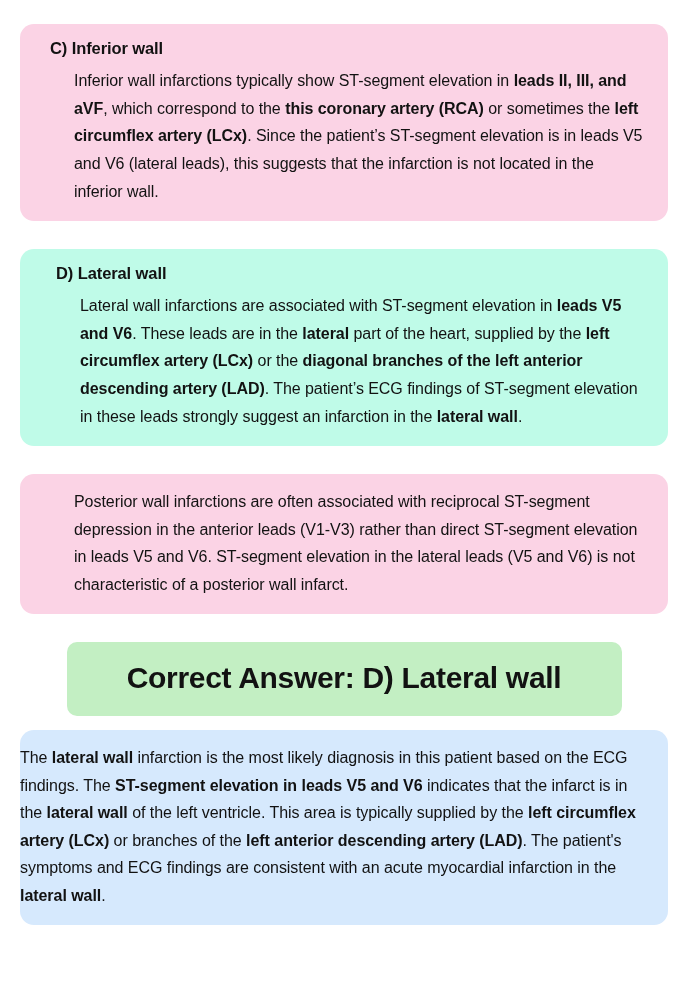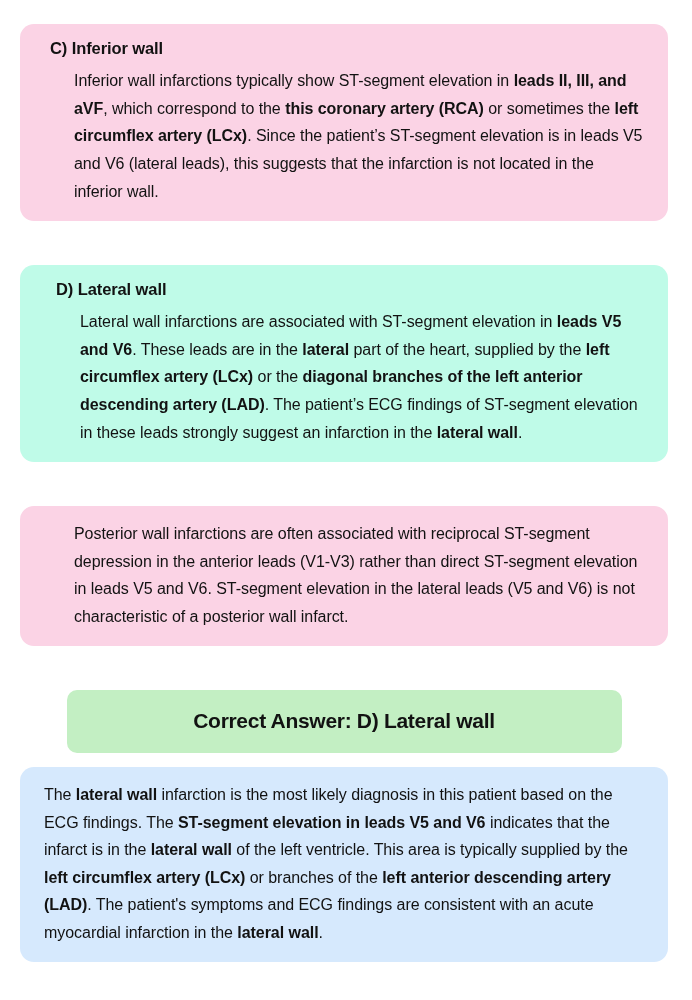--- a/index.html
+++ b/index.html
@@ -20,21 +20,21 @@
     height: 1000px;
     box-sizing: border-box;
     padding: 24px 24px 0 20px;
   }
 
   
   .card {
     border-radius: 14px;
     box-sizing: border-box;
     padding: 14px 22px 16px 10px;
-    margin-bottom: 44px;
+    margin-bottom: 28px;
   }
   .card.pink  { background: #fbd3e5; }
   .card.mint  { background: #bffbe8; padding-left: 16px; }
 
   .card-title {
     font-size: 16.5px;
     font-weight: bold;
     letter-spacing: -0.1px;
     margin: 0 0 8px 20px;
     line-height: 1.3;
@@ -53,32 +53,32 @@
     justify-content: center;
     margin: 0 0 14px 0;
   }
   .answer-banner {
     background: #c3efc3;
     border-radius: 10px;
     width: 555px;
     box-sizing: border-box;
     padding: 18px 10px 20px 10px;
     text-align: center;
-    font-size: 21px;
+    font-size: 30px;
     font-weight: bold;
     letter-spacing: -0.3px;
     line-height: 1.2;
   }
 
   
   .summary {
     background: #d6e9fd;
     border-radius: 14px;
     box-sizing: border-box;
-    padding: 14px 24px 16px 24px;
+    padding: 14px 24px 16px 0;
     margin-top: 0;
   }
   .summary-body {
     font-size: 16px;
     line-height: 1.72;
     margin: 0;
     letter-spacing: -0.05px;
   }
   .summary-body b { font-weight: bold; }
 </style>

